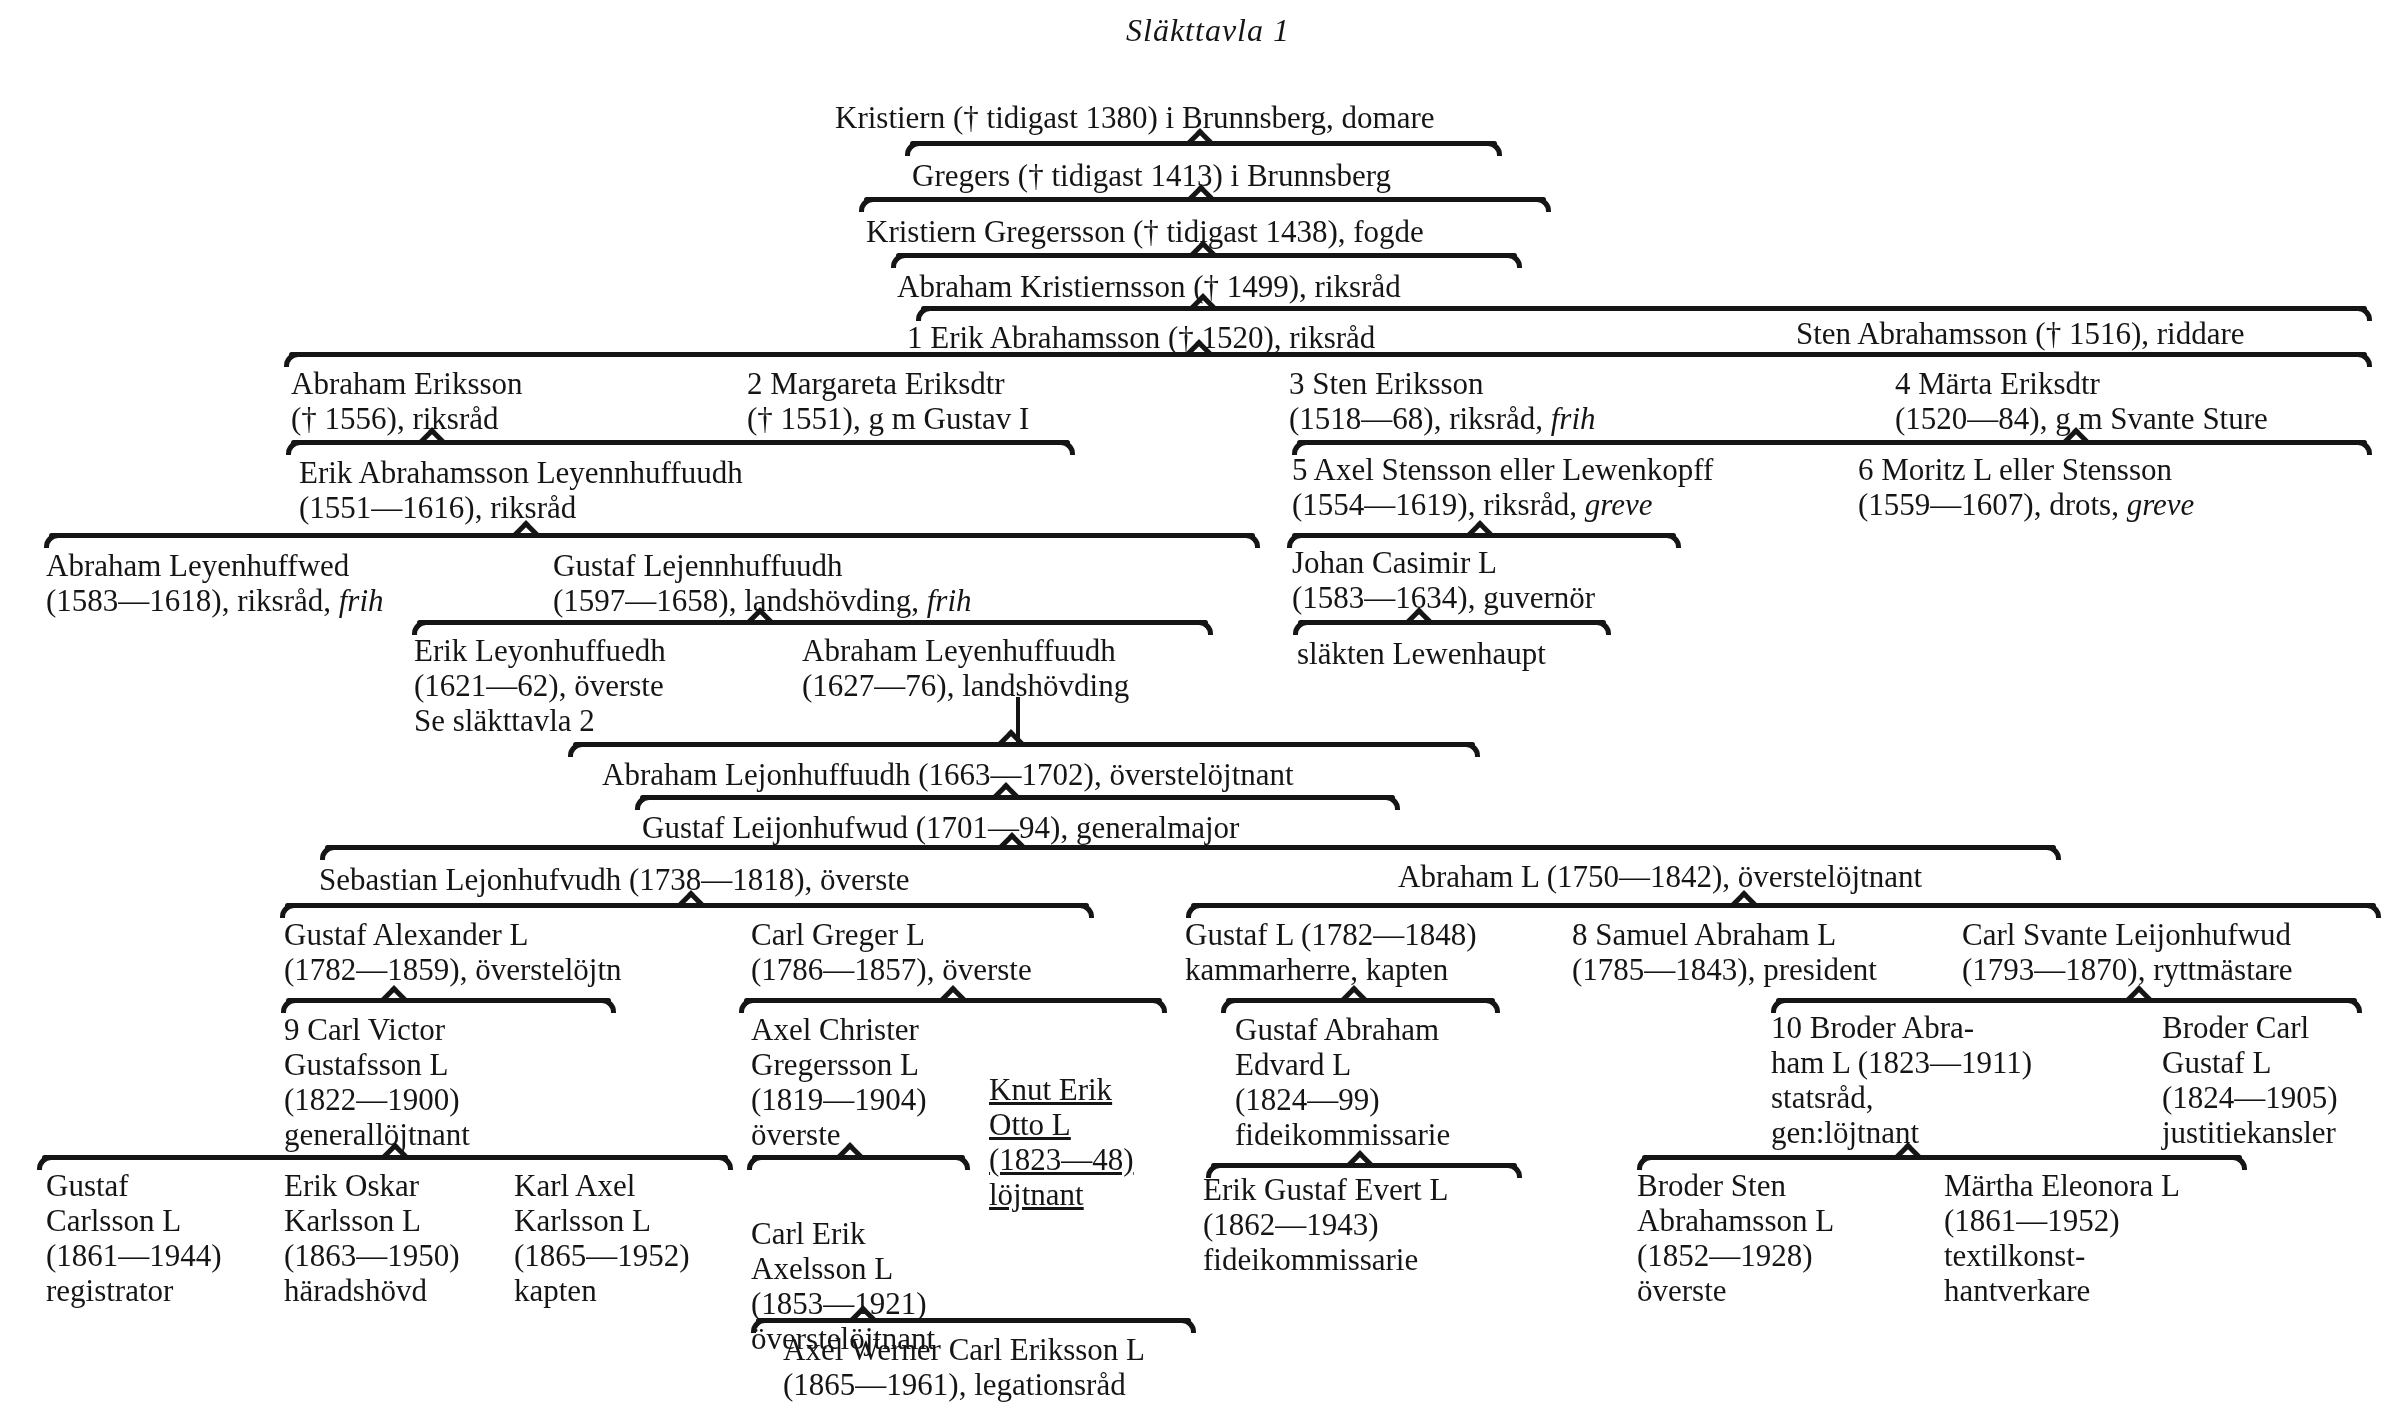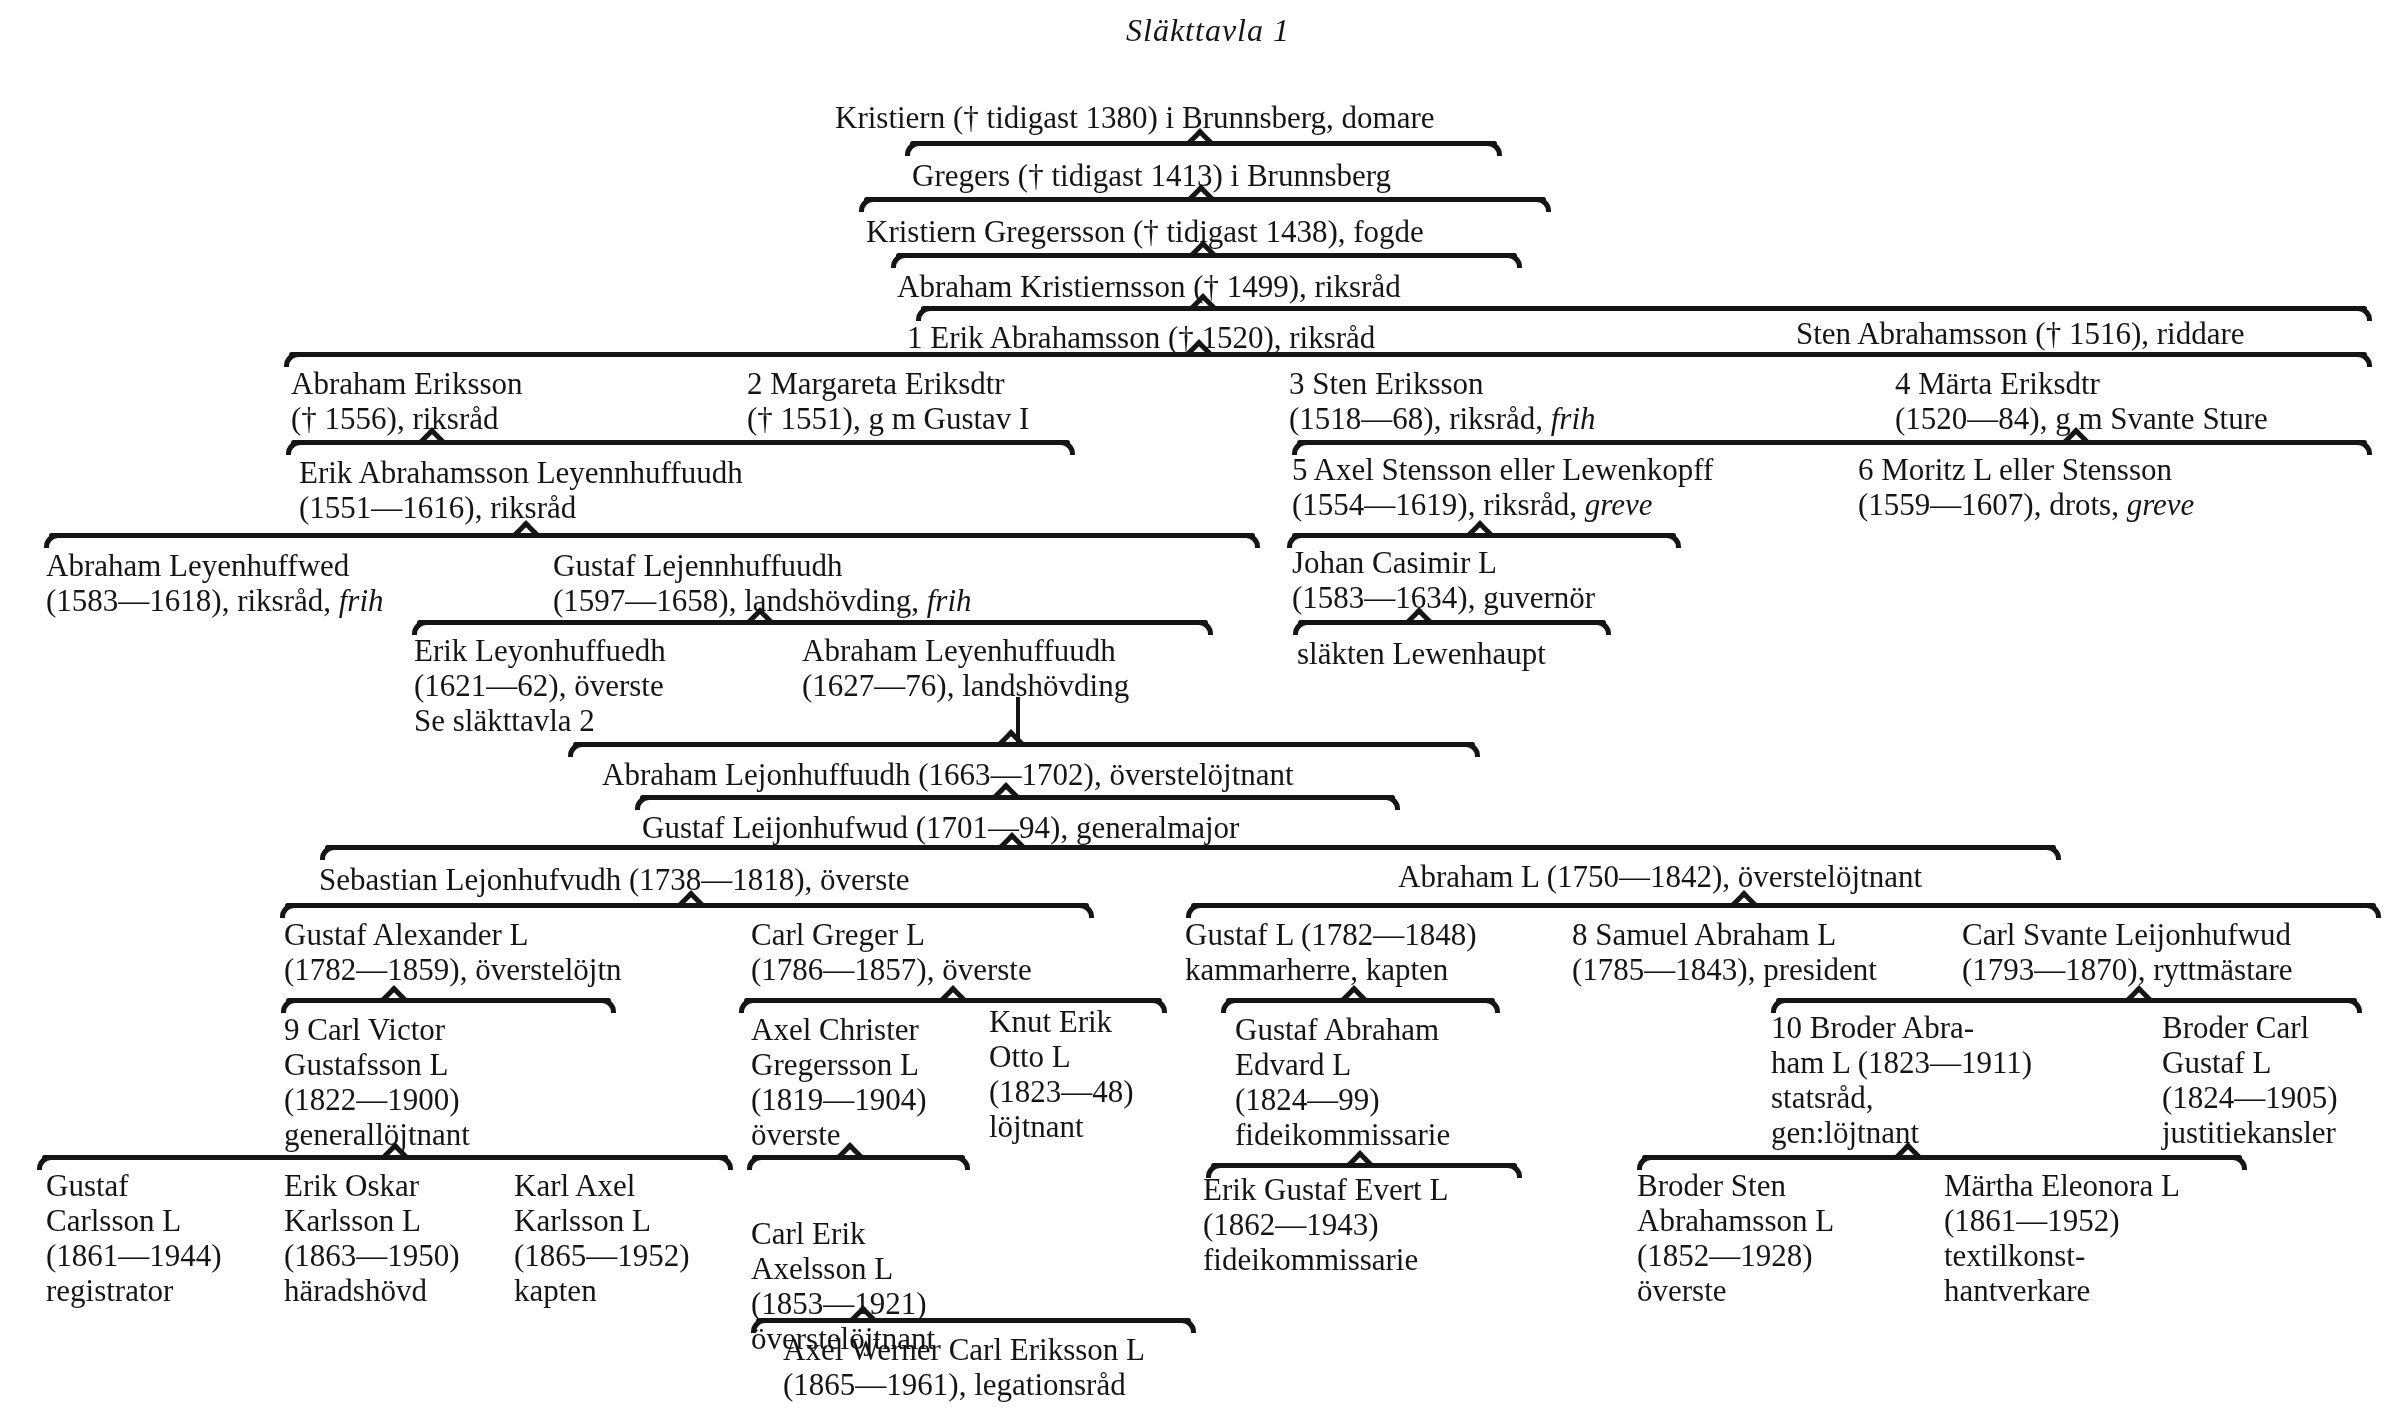--- a/index.html
+++ b/index.html
@@ -190,21 +190,21 @@
         <div class="line"><span>Gustafsson L</span></div>
         <div class="line"><span>(1822—1900)</span></div>
         <div class="line"><span>generallöjtnant</span></div>
       </div>
       <div class="node" style="left: 751px; top: 1012px;">
         <div class="line"><span>Axel Christer</span></div>
         <div class="line"><span>Gregersson L</span></div>
         <div class="line"><span>(1819—1904)</span></div>
         <div class="line"><span>överste</span></div>
       </div>
-      <div class="node" style="left: 989px; top: 1004px;">
+      <div class="node" style="left: 989px; top: 1072px; text-decoration: underline;">
         <div class="line"><span>Knut Erik</span></div>
         <div class="line"><span>Otto L</span></div>
         <div class="line"><span>(1823—48)</span></div>
         <div class="line"><span>löjtnant</span></div>
       </div>
       <div class="node" style="left: 1235px; top: 1012px;">
         <div class="line"><span>Gustaf Abraham</span></div>
         <div class="line"><span>Edvard L</span></div>
         <div class="line"><span>(1824—99)</span></div>
         <div class="line"><span>fideikommissarie</span></div>

